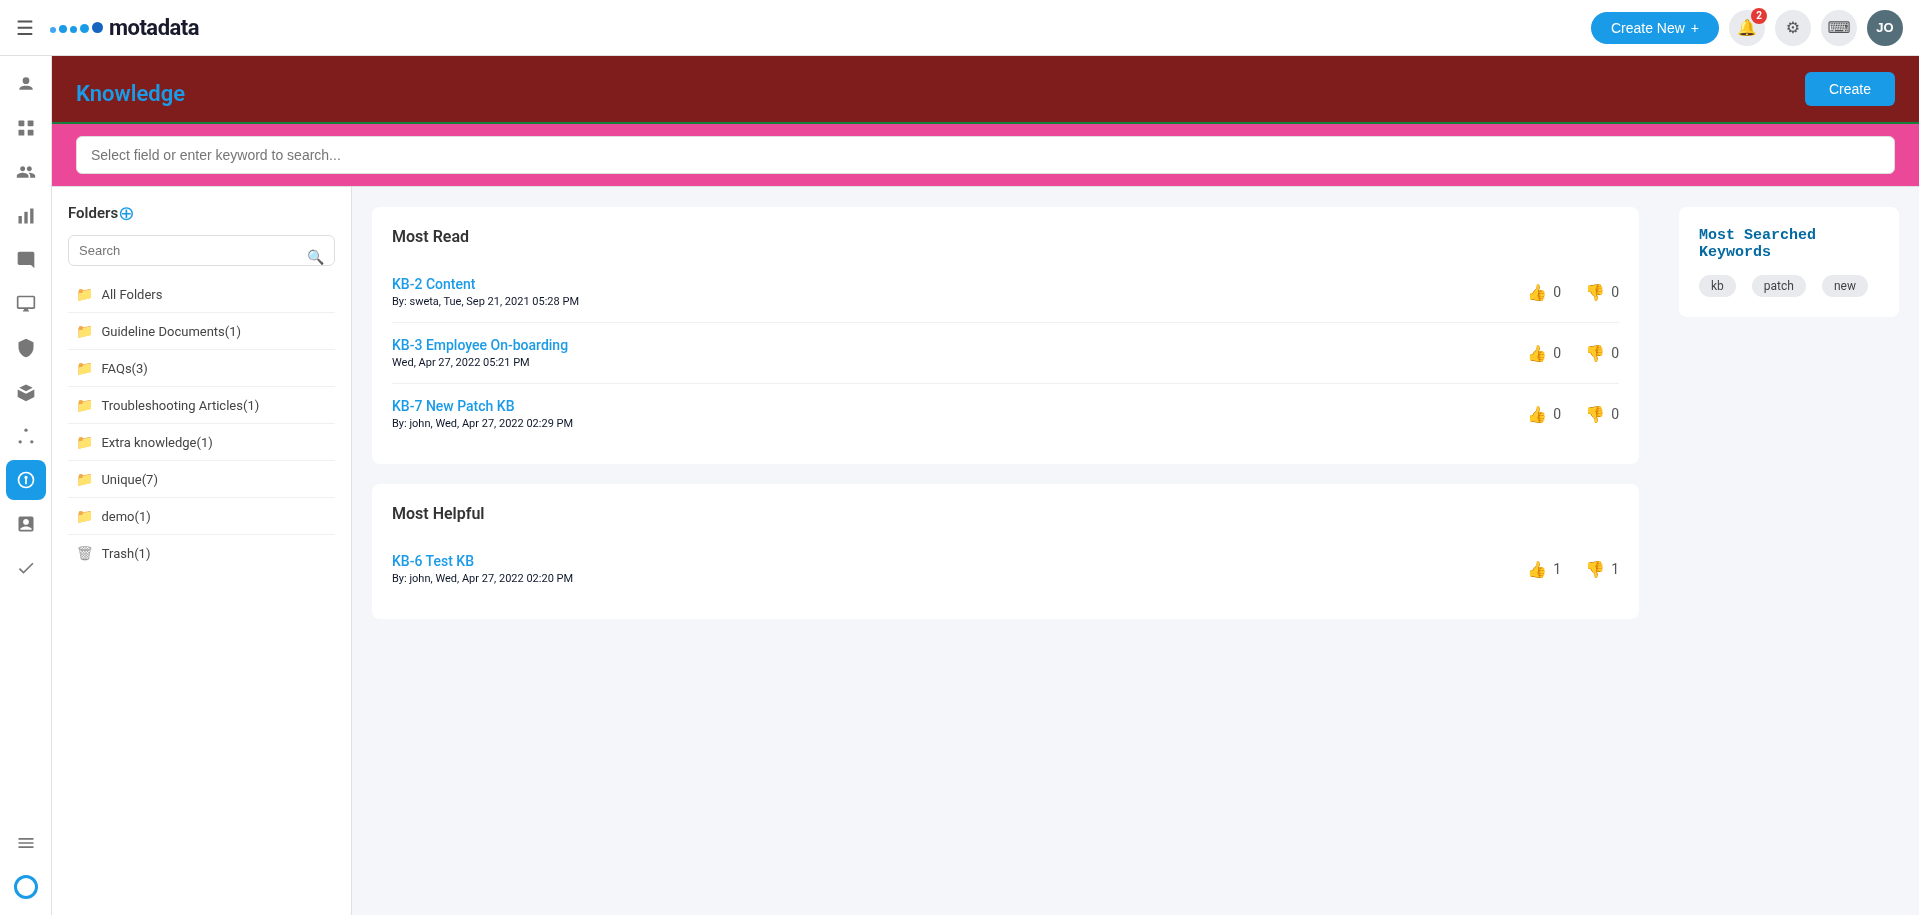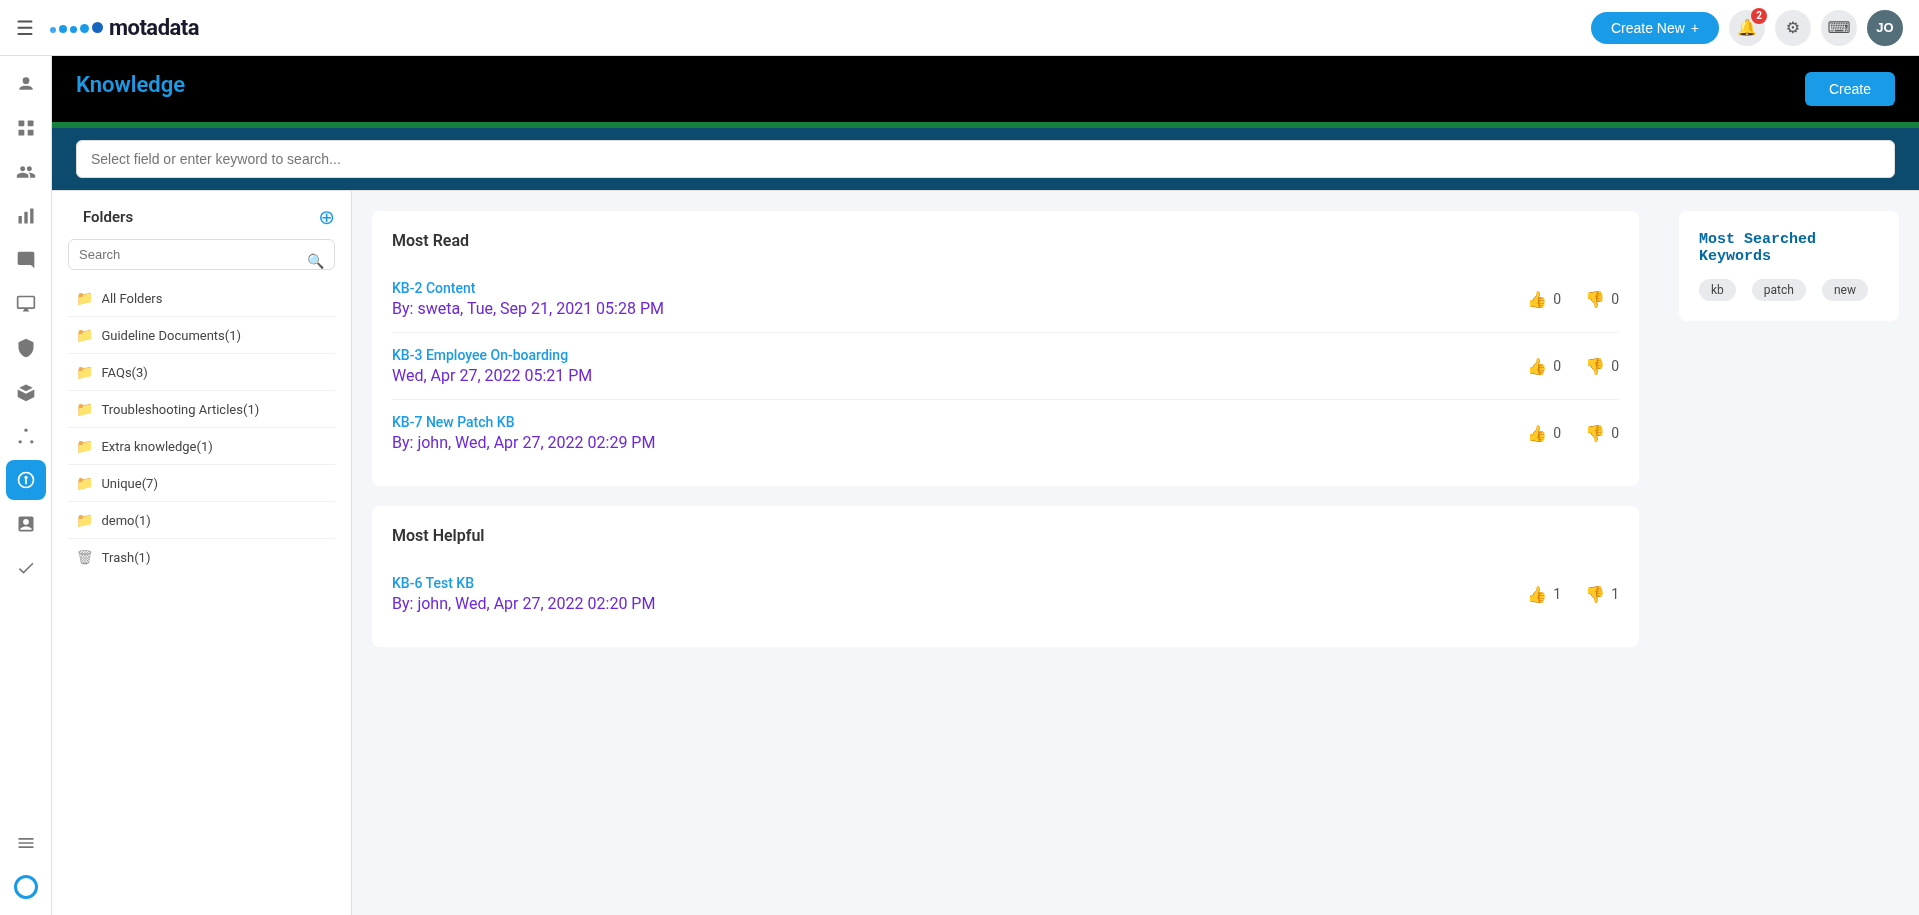--- a/index.html
+++ b/index.html
@@ -54,46 +54,46 @@
       align-items: center; justify-content: center; cursor: pointer;
       color: #777; font-size: 18px; transition: background 0.15s;
     }
     .nav-item.active { background: #1a9be8; color: #fff; }
 
     
     .content-area { flex: 1; display: flex; flex-direction: column; overflow: hidden; }
 
     
     .page-header {
-      background: #000000; padding: 16px 24px; border-bottom: 6px solid #15803d;
-      display: flex; align-items: flex-start; justify-content: space-between;
+      background: #7f1d1d; padding: 16px 24px; border-bottom: 2px solid #15803d;
+      display: flex; align-items: flex-end; justify-content: space-between;
     }
     .page-title { font-size: 22px; font-weight: 600; color: #1a9be8; }
     .create-btn {
       background: #1a9be8; color: #fff; border: none; border-radius: 6px;
       padding: 9px 24px; font-size: 14px; font-weight: 500; cursor: pointer;
     }
 
     
-    .search-bar-container { background: #0c4a6e; padding: 12px 24px; border-bottom: 1px solid #e0e0e0; }
+    .search-bar-container { background: #ec4899; padding: 12px 24px; border-bottom: 1px solid #e0e0e0; }
     .search-bar {
       width: 100%; border: 1px solid #ddd; border-radius: 6px;
       padding: 10px 14px; font-size: 14px; color: #999; outline: none;
       background: #fff;
     }
 
     
     .main-content { display: flex; flex: 1; overflow: hidden; background: #f5f6fa; }
 
     
     .folders-panel {
       width: 300px; background: #fff; border-right: 1px solid #e0e0e0;
       padding: 16px; flex-shrink: 0; overflow-y: auto;
     }
-    .folders-header { display: flex; align-items: center; justify-content: space-between; margin-bottom: 12px; margin-left: 15px; }
+    .folders-header { display: flex; align-items: center; justify-content: flex-start; margin-bottom: 12px; }
     .folders-title { font-size: 15px; font-weight: 600; color: #333; }
     .add-folder-btn { color: #1a9be8; cursor: pointer; font-size: 20px; line-height: 1; }
     .folder-search {
       width: 100%; border: 1px solid #ddd; border-radius: 6px;
       padding: 7px 32px 7px 10px; font-size: 13px; outline: none; margin-bottom: 12px;
       color: #333;
     }
     .folder-search-wrapper { position: relative; }
     .folder-search-icon { position: absolute; right: 10px; top: 50%; transform: translateY(-50%); color: #999; font-size: 14px; }
     .folder-item {
@@ -106,21 +106,21 @@
     .folder-divider { border: none; border-top: 1px solid #f0f0f0; margin: 2px 0; }
 
     
     .middle-panel { flex: 1; padding: 20px; overflow-y: auto; }
     .section { background: #fff; border-radius: 8px; margin-bottom: 20px; padding: 20px; }
     .section-title { font-size: 16px; font-weight: 600; color: #333; margin-bottom: 16px; }
     .kb-item { padding: 14px 0; border-bottom: 1px solid #f0f0f0; display: flex; align-items: center; justify-content: space-between; gap: 8px; }
     .kb-item:last-child { border-bottom: none; }
     .kb-item-info {}
     .kb-item-title { color: #1a9be8; font-size: 14px; font-weight: 500; cursor: pointer; margin-bottom: 3px; }
-    .kb-item-meta { font-size: 16px; color: #6d28d9; }
+    .kb-item-meta { font-size: 11px; color: #0f172a; }
     .kb-votes { display: flex; align-items: center; gap: 24px; }
     .vote-group { display: flex; align-items: center; gap: 6px; }
     .thumb-up { color: #43a047; font-size: 16px; }
     .thumb-down { color: #e53935; font-size: 16px; }
     .vote-count { font-size: 14px; color: #555; }
 
     
     .right-panel { width: 260px; padding: 20px; flex-shrink: 0; }
     .keywords-section { background: #fff; border-radius: 8px; padding: 20px; }
     .keywords-title { font-size: 15px; font-weight: 600; color: #0369a1; margin-bottom: 14px; font-family: Liberation Mono, monospace; }

